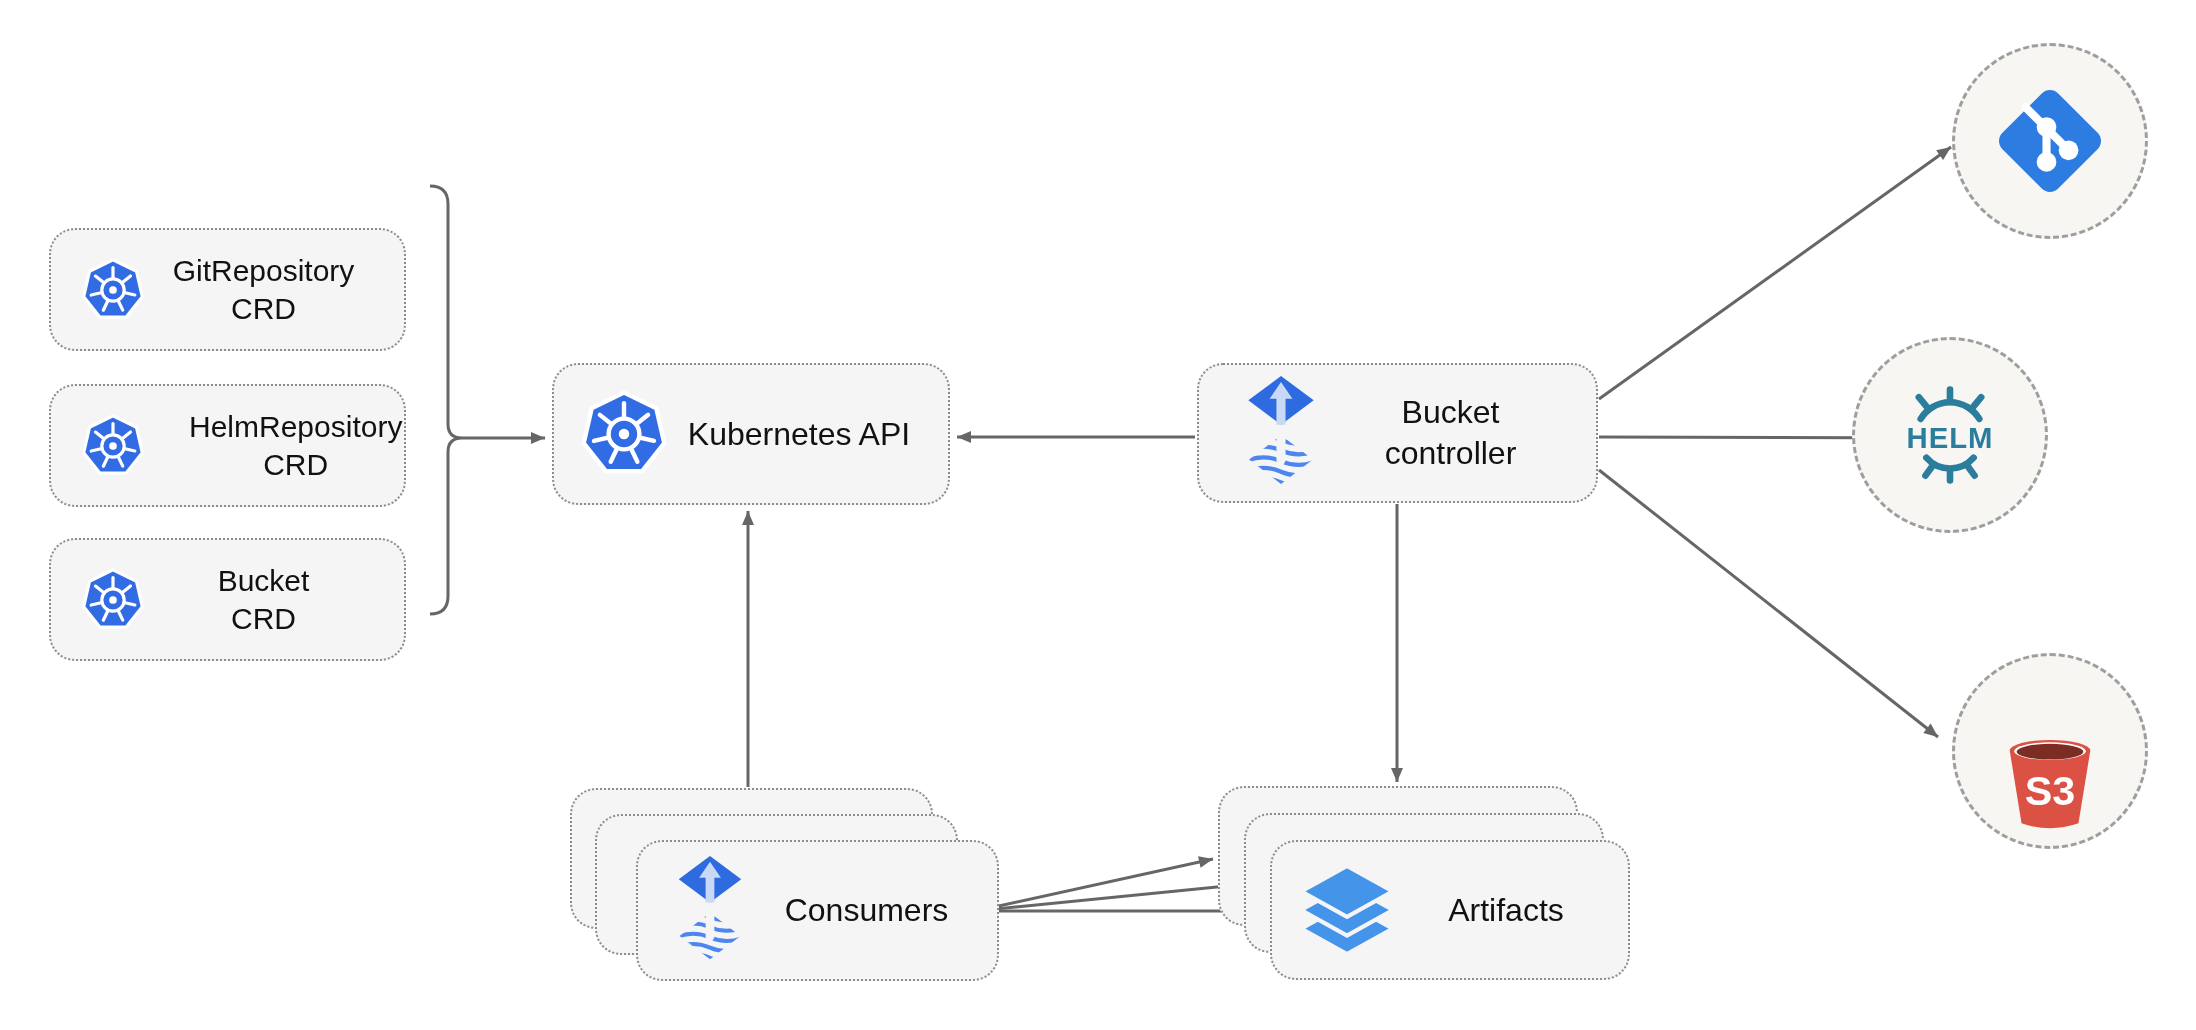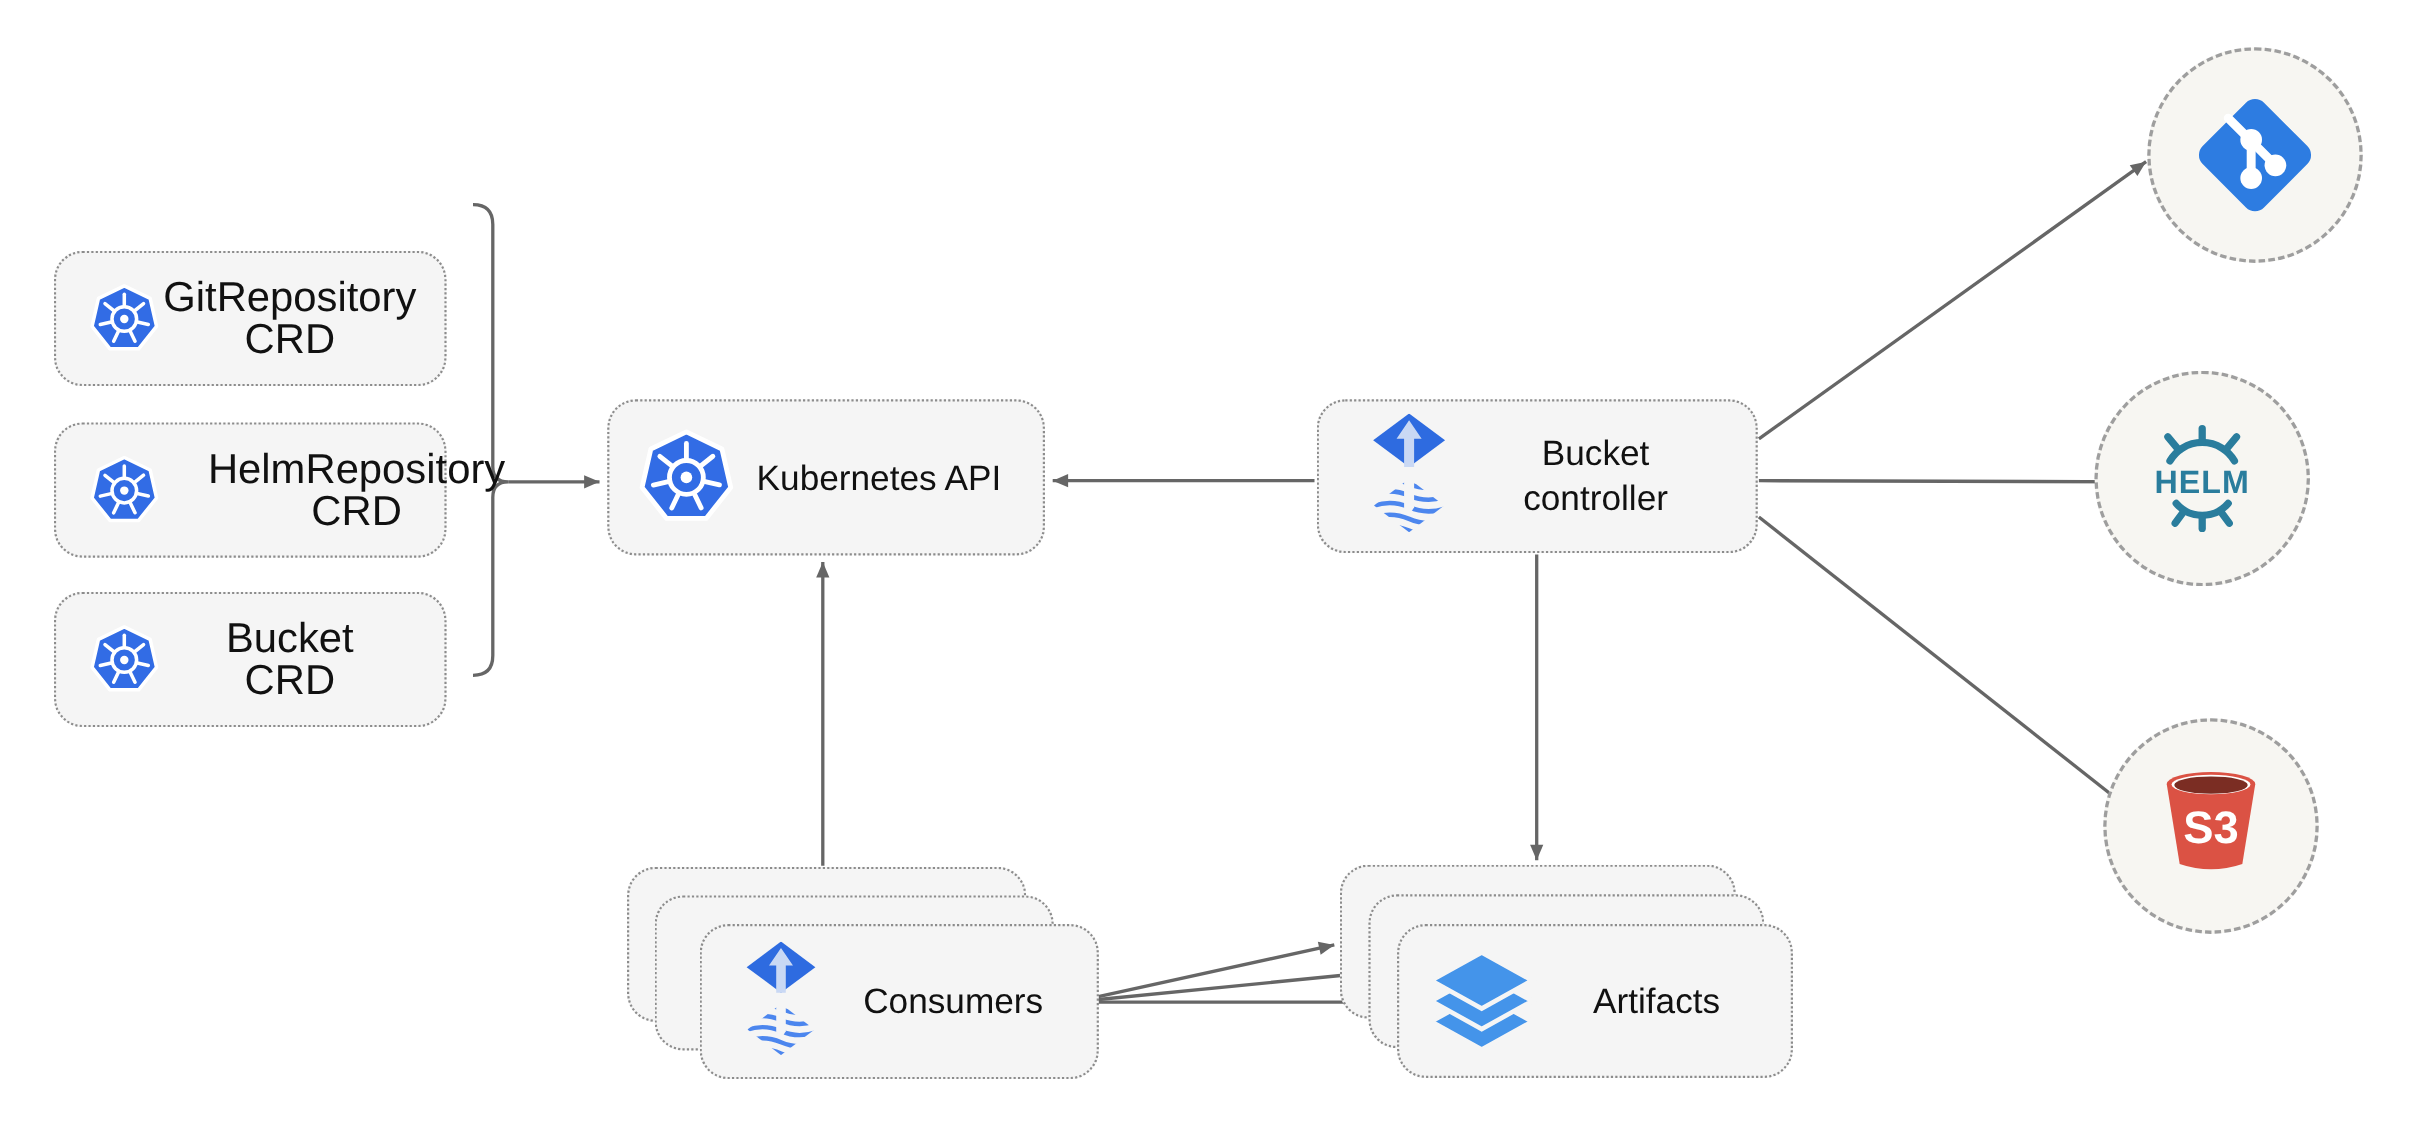--- a/index.html
+++ b/index.html
@@ -19,21 +19,21 @@
     position:absolute;z-index:2;box-sizing:border-box;
     background:var(--boxBg);border:2.5px dotted var(--boxBorder);border-radius:26px;
     display:flex;align-items:center;
   }
   .node .label{flex:1;text-align:center;font-size:32px;line-height:41px;color:var(--text);}
   .node .label span{display:block;}
 
   
   .crd{left:49px;width:357px;height:123px;padding:0 22px 0 30px;}
   #crd-git{top:228px;} #crd-helm{top:384px;gap:44px;} #crd-bucket{top:538px;}
-  .crd .label{font-size:38px;line-height:38px;}
+  .crd .label{font-size:30px;line-height:38px;}
   .crd svg.k8s{width:64px;height:64px;flex:0 0 auto;}
 
   
   #k8s-api{left:552px;top:363px;width:398px;height:142px;padding:0 18px 0 26px;}
   #k8s-api svg.k8s{width:88px;height:88px;flex:0 0 auto;}
 
   
   #source-controller{left:1197px;top:363px;width:401px;height:140px;padding:0 18px 0 40px;}
   .flux-icon{flex:0 0 auto;}
 
@@ -47,22 +47,22 @@
   #artifacts-mid{left:1244px;top:813px;width:360px;height:140px;z-index:2;}
   #artifacts{left:1270px;top:840px;width:360px;height:140px;padding:0 14px 0 24px;z-index:3;}
 
   
   .endpoint{
     position:absolute;z-index:2;box-sizing:border-box;width:196px;height:196px;border-radius:50%;
     background:var(--circleBg);border:3px dashed var(--circleBorder);
     display:flex;align-items:center;justify-content:center;
   }
   #endpoint-git{left:1952px;top:43px;}
-  #endpoint-helm{left:1904px;top:337px;}
-  #endpoint-s3{left:1912px;top:653px;}
+  #endpoint-helm{left:1852px;top:337px;}
+  #endpoint-s3{left:1952px;top:653px;align-items:flex-end;}
 
   .defs-hidden{position:absolute;width:0;height:0;overflow:hidden;}
 </style>
 </head>
 <body>
 
 <svg class="defs-hidden" aria-hidden="true">
   <defs>
     <symbol id="sym-k8s" viewBox="0 0 100 100">
       <polygon points="50,3 86.7,20.7 95.8,60.5 70.4,92.4 29.6,92.4 4.2,60.5 13.3,20.7" style="fill:var(--k8sBlue,#326CE5);stroke:#ffffff;stroke-width:5;stroke-linejoin:round"></polygon>

